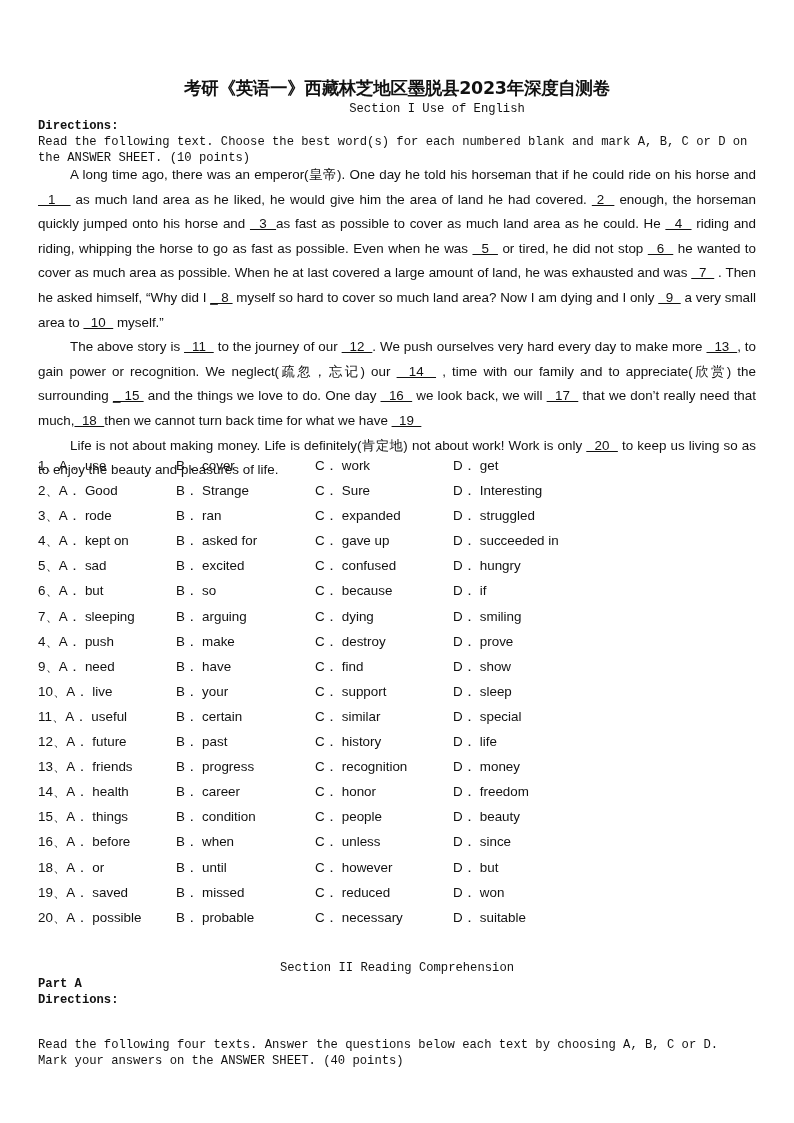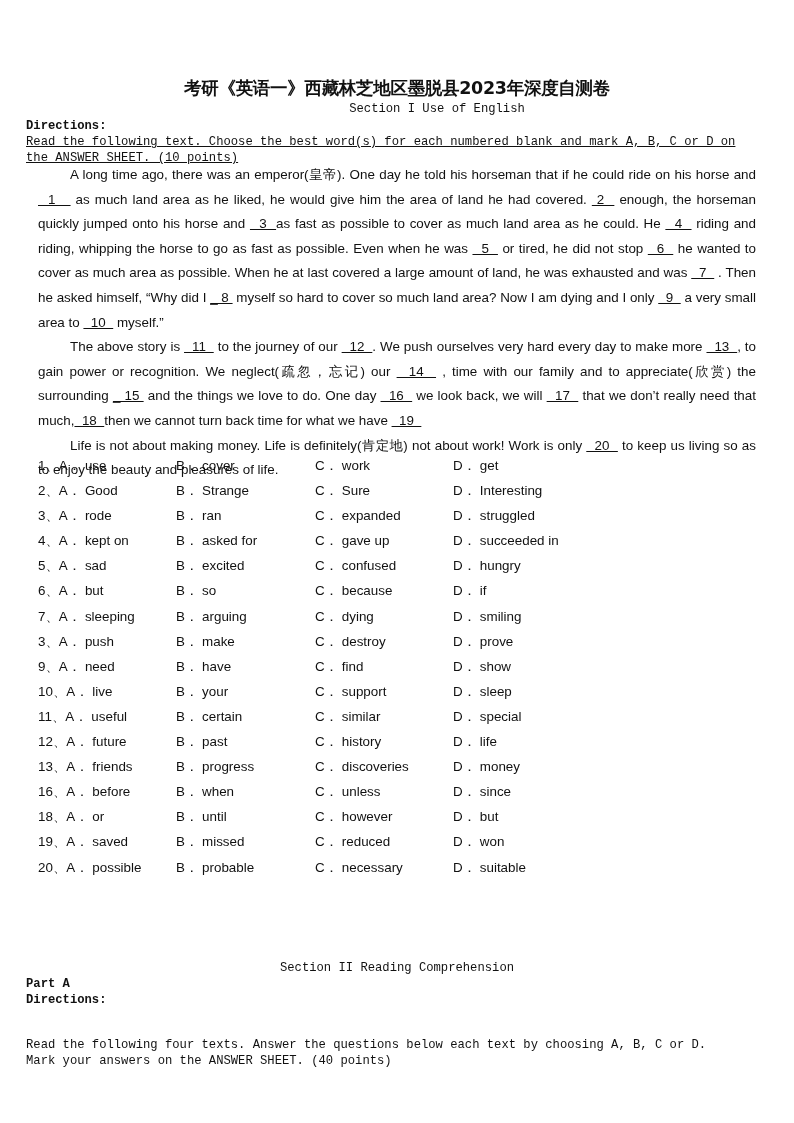--- a/index.html
+++ b/index.html
@@ -4,21 +4,21 @@
 <style>
   html, body { margin: 0; padding: 0; background: #ffffff; }
   body { width: 794px; height: 1123px; position: relative; overflow: hidden; color: #111; }
   .page { position: absolute; left: 0; top: 0; width: 794px; height: 1123px; padding-left: 32px; }
   .title {
     position: absolute; left: 0; top: 76px; width: 794px; text-align: center;
     font-family: "DejaVu Sans", sans-serif; font-weight: bold; font-size: 17.5px; letter-spacing: -0.3px;
   }
   .mono { font-family: "Liberation Mono", "DejaVu Sans Mono", monospace; font-size: 12.2px; line-height: 16px; }
   .section-heading { position: absolute; left: 0; width: 794px; text-align: center; }
-  .block { position: absolute; left: 26px; width: 720px; }
+  .block { position: absolute; left: 38px; width: 720px; }
   .bold { font-weight: bold; }
   .serif { font-family: Liberation Sans, sans-serif; font-size: 13.4px; }
   .passage { position: absolute; left: 38px; top: 163px; width: 718px; line-height: 24.6px; }
   .passage p { margin: 0; text-indent: 32px; text-align: justify; }
   .blank { text-decoration: underline; white-space: pre; }
   .options { position: absolute; left: 38px; top: 457px; width: 560px; }
   .opt-row { height: 25.1px; line-height: 17px; position: relative; }
   .opt-row span { position: absolute; top: 0; white-space: pre; }
   .c-a { left: 0; }
   .c-b { left: 138px; text-align: center; }
@@ -27,21 +27,21 @@
 </style>
 </head>
 <body>
 
 <div class="page">
   <div class="title">考研《英语一》西藏林芝地区墨脱县2023年深度自测卷</div>
 
   <div class="section-heading mono" style="top:101px;margin-left:40px;">Section I  Use of  English</div>
 
   <div class="block mono bold" style="top:118px;">Directions:</div>
-  <div class="block mono" style="top:134px; width:722px;text-decoration:underline;">Read the following text. Choose the best word(s) for each numbered blank and mark A, B, C or D on the ANSWER SHEET. (10 points)</div>
+  <div class="block mono" style="top:134px; width:722px;">Read the following text. Choose the best word(s) for each numbered blank and mark A, B, C or D on the ANSWER SHEET. (10 points)</div>
 
   <div class="passage serif" id="passage">
       <p><span>A long time ago, there was an emperor(皇帝). One day he told his horseman that if he could ride on his horse and </span><span class="blank">  1   </span><span> as much land area as he liked, he would give him the area of land he had covered. </span><span class="blank"> 2  </span><span> enough, the horseman quickly jumped onto his horse and </span><span class="blank">  3  </span><span>as fast as possible to cover as much land area as he could. He </span><span class="blank">  4  </span><span> riding and riding, whipping the horse to go as fast as possible. Even when he was </span><span class="blank">  5  </span><span> or tired, he did not stop </span><span class="blank">  6  </span><span> he wanted to cover as much area as possible. When he at last covered a large amount of land, he was exhausted and was  </span><span class="blank">  7  </span><span> . Then he asked himself, “Why did I </span><span class="blank">_ 8 </span><span> myself so hard to cover so much land area? Now I am dying and I only </span><span class="blank">  9  </span><span> a very small area to </span><span class="blank">  10  </span><span> myself.”</span></p>
       <p><span>The above story is </span><span class="blank">  11  </span><span> to the journey of our </span><span class="blank">  12  </span><span>. We push ourselves very hard every day to make more </span><span class="blank">  13  </span><span>, to gain power or recognition. We neglect(疏忽，忘记) our </span><span class="blank">  14  </span><span> , time with our family and to appreciate(欣赏) the surrounding </span><span class="blank">_ 15 </span><span> and the things we love to do. One day </span><span class="blank">  16  </span><span> we look back, we will </span><span class="blank">  17  </span><span> that we don’t really need that much,</span><span class="blank">  18  </span><span>then we cannot turn back time for what we have </span><span class="blank">  19  </span></p>
       <p><span>Life is not about making money. Life is definitely(肯定地) not about work! Work is only </span><span class="blank">  20  </span><span> to keep us living so as to enjoy the beauty and pleasures of life.</span></p>
     </div>
 
   <div class="options serif" id="options">
       <div class="opt-row">
         <span class="c-a">1、A． use</span>
@@ -79,21 +79,21 @@
         <span class="c-c">C． because</span>
         <span class="c-d">D． if</span>
       </div>
       <div class="opt-row">
         <span class="c-a">7、A． sleeping</span>
         <span class="c-b">B． arguing</span>
         <span class="c-c">C． dying</span>
         <span class="c-d">D． smiling</span>
       </div>
       <div class="opt-row">
-        <span class="c-a">3、A． push</span>
+        <span class="c-a">4、A． push</span>
         <span class="c-b">B． make</span>
         <span class="c-c">C． destroy</span>
         <span class="c-d">D． prove</span>
       </div>
       <div class="opt-row">
         <span class="c-a">9、A． need</span>
         <span class="c-b">B． have</span>
         <span class="c-c">C． find</span>
         <span class="c-d">D． show</span>
       </div>
@@ -111,22 +111,34 @@
       </div>
       <div class="opt-row">
         <span class="c-a">12、A． future</span>
         <span class="c-b">B． past</span>
         <span class="c-c">C． history</span>
         <span class="c-d">D． life</span>
       </div>
       <div class="opt-row">
         <span class="c-a">13、A． friends</span>
         <span class="c-b">B． progress</span>
-        <span class="c-c">C． discoveries</span>
+        <span class="c-c">C． recognition</span>
         <span class="c-d">D． money</span>
+      </div>
+      <div class="opt-row">
+        <span class="c-a">14、A． health</span>
+        <span class="c-b">B． career</span>
+        <span class="c-c">C． honor</span>
+        <span class="c-d">D． freedom</span>
+      </div>
+      <div class="opt-row">
+        <span class="c-a">15、A． things</span>
+        <span class="c-b">B． condition</span>
+        <span class="c-c">C． people</span>
+        <span class="c-d">D． beauty</span>
       </div>
       <div class="opt-row">
         <span class="c-a">16、A． before</span>
         <span class="c-b">B． when</span>
         <span class="c-c">C． unless</span>
         <span class="c-d">D． since</span>
       </div>
       <div class="opt-row">
         <span class="c-a">18、A． or</span>
         <span class="c-b">B． until</span>

